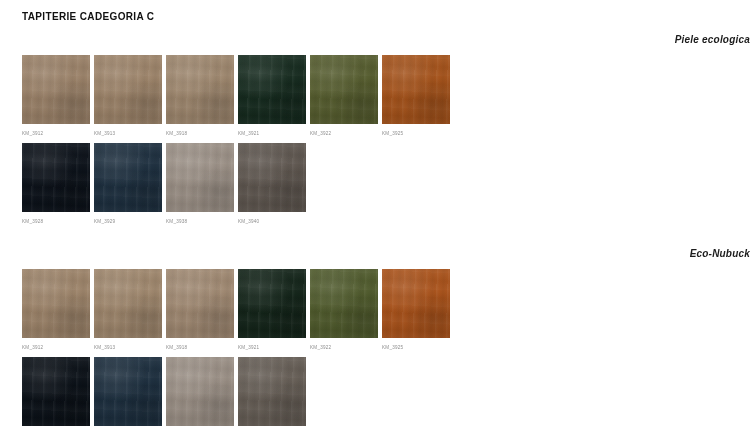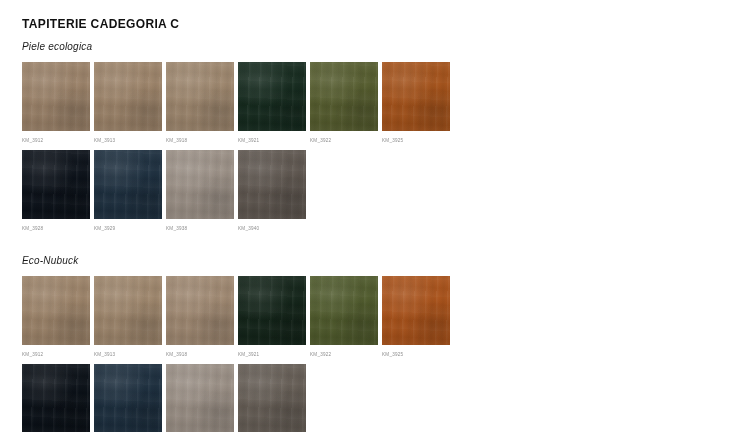--- a/index.html
+++ b/index.html
@@ -18,43 +18,44 @@
 
   .page {
     width: 750px;
     height: 432px;
     position: relative;
     box-sizing: border-box;
     padding: 11px 0 0 22px;
   }
 
   .catalog-title {
-    font-size: 12px;
+    font-size: 10px;
     font-weight: bold;
     letter-spacing: 0.35px;
     color: #111111;
-    margin: 7px 0 11px 0;
+    margin: 0 0 11px 0;
     line-height: 12px;
   }
 
   .section {
     margin: 0;
   }
   .section-eco-nubuck {
     margin-top: 23px;
   }
 
   .section-title {
     font-size: 10px;
     font-style: italic;
-    font-weight: normal;
+    font-weight: bold;
     color: #1c1c1c;
     letter-spacing: 0.2px;
     margin: 0 0 9px 0;
     line-height: 12px;
+    text-align: right;
   }
 
   .swatch-row {
     display: flex;
     flex-direction: row;
     align-items: flex-start;
     margin: 0 0 6px 0;
   }
   .swatch-row:last-child { margin-bottom: 0; }
 

